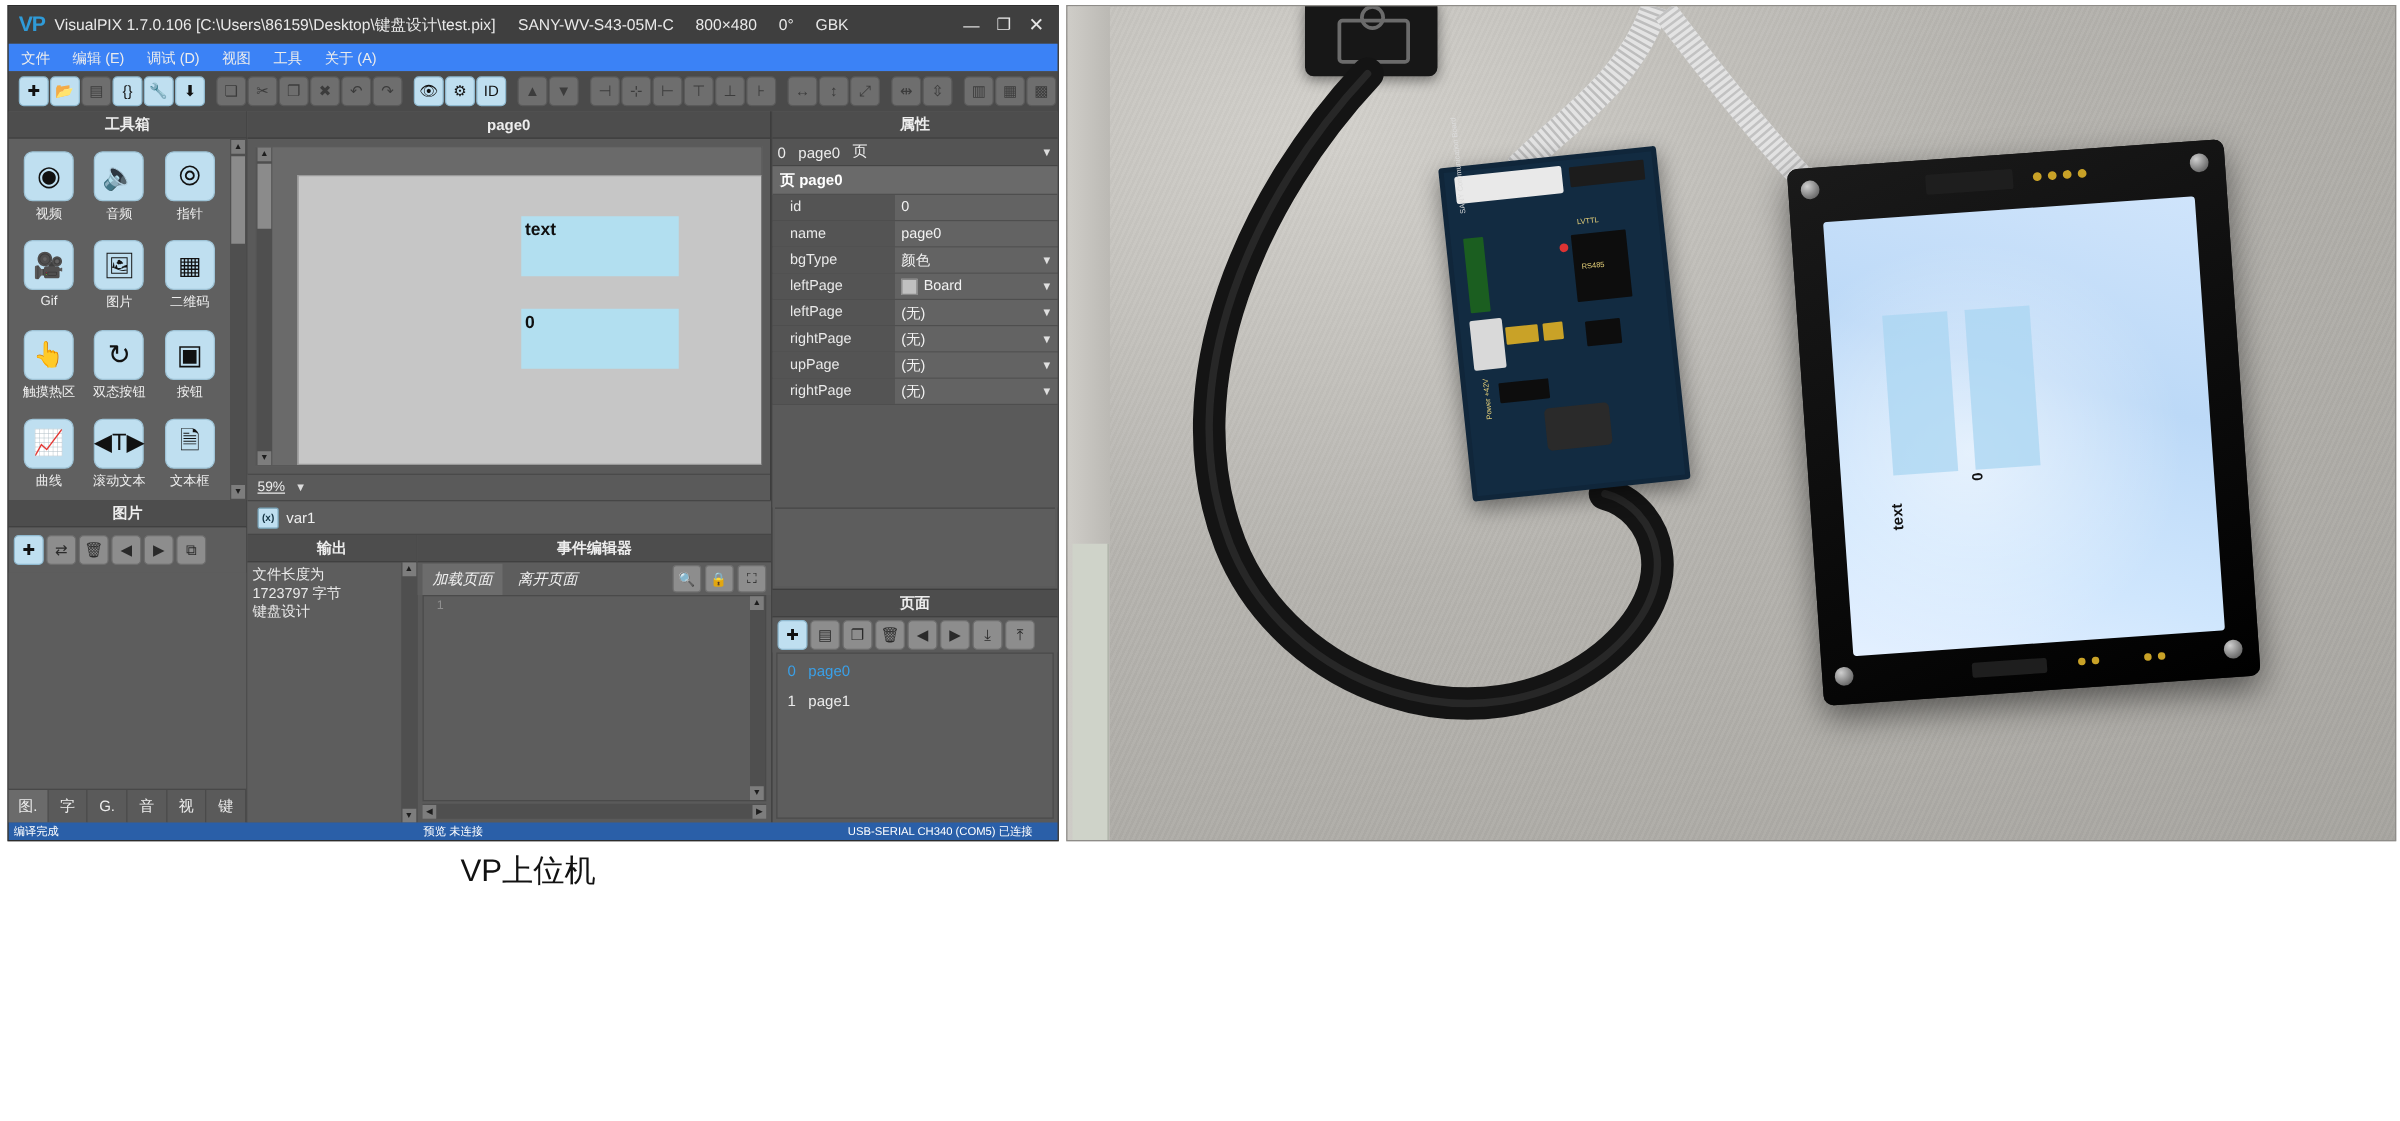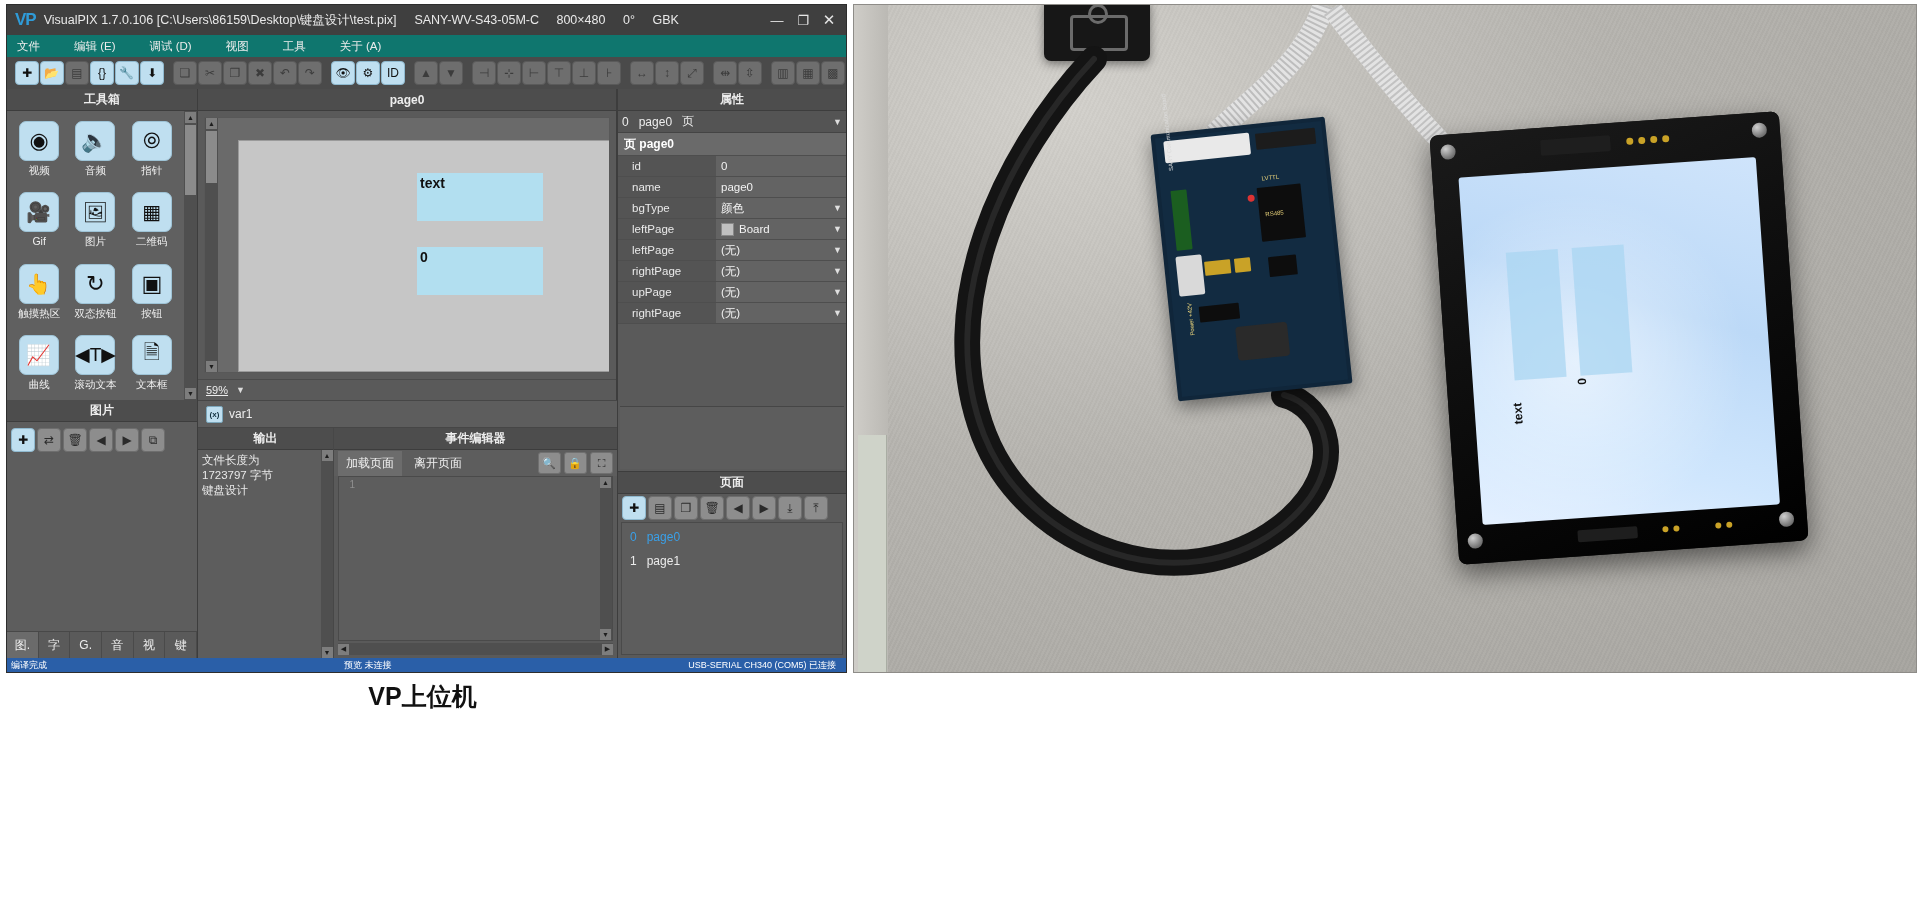--- a/index.html
+++ b/index.html
@@ -10,21 +10,21 @@
   .app{position:absolute;left:6px;top:4px;width:839px;height:667px;background:#5a5a5a;border:1px solid #2d2d2d;display:flex;flex-direction:column;}
   .titlebar{height:30px;background:#3f3f3f;display:flex;align-items:center;padding:0 4px;flex:0 0 auto;}
   .vp-logo{color:#2f9bd8;font-weight:bold;font-size:17px;letter-spacing:-1px;padding:0 8px 0 4px;font-family:"Liberation Sans",sans-serif;}
   .title-text{color:#e9e9e9;font-size:12.5px;white-space:nowrap;}
   .title-meta{color:#e9e9e9;font-size:12.5px;margin-left:18px;white-space:nowrap;}
   .title-meta span{margin-right:14px;}
   .win-btns{margin-left:auto;display:flex;align-items:center;}
   .win-btn{width:26px;height:22px;color:#e6e6e6;font-size:13px;display:flex;align-items:center;justify-content:center;}
   .win-btn.close{font-size:15px;}
 
-  .menubar{height:22px;background:#0f766e;display:flex;align-items:center;padding-left:10px;flex:0 0 auto;gap:16px;}
+  .menubar{height:22px;background:#3b82f6;display:flex;align-items:center;padding-left:10px;flex:0 0 auto;}
   .menu-item{color:#ececec;font-size:11.5px;margin-right:18px;white-space:nowrap;}
 
   .toolbar{height:32px;background:#4a4a4a;display:flex;align-items:center;padding-left:8px;flex:0 0 auto;gap:1px;}
   .tb{width:22px;height:22px;border-radius:4px;display:flex;align-items:center;justify-content:center;font-size:12px;color:#111;background:#bfdff0;border:1px solid #8fb9cf;}
   .tb.dis{background:#6e6e6e;border-color:#5a5a5a;color:#3c3c3c;}
   .tb.gap{margin-left:8px;}
 
   .body-row{flex:1 1 auto;display:flex;min-height:0;}
 
   
@@ -63,21 +63,21 @@
   .varbar{height:26px;background:#5d5d5d;border-top:1px solid #464646;border-bottom:1px solid #464646;display:flex;align-items:center;padding-left:8px;gap:6px;margin-right:0;}
   .var-ico{width:15px;height:15px;background:#bfdff0;border:1px solid #7ba6bb;border-radius:2px;color:#10303f;font-size:8px;display:flex;align-items:center;justify-content:center;font-weight:bold;}
   .var-name{color:#efefef;font-size:12px;}
 
   .bottom-row{flex:1 1 auto;display:flex;min-height:0;}
   .out-panel{width:135px;display:flex;flex-direction:column;border-right:1px solid #474747;}
   .out-body{flex:1 1 auto;background:#5d5d5d;display:flex;min-height:0;}
   .out-text{flex:1 1 auto;color:#e9e9e9;font-size:11.5px;line-height:15px;padding:3px 4px;}
   .evt-panel{flex:1 1 auto;display:flex;flex-direction:column;min-width:0;}
   .evt-toolrow{height:26px;background:#5d5d5d;display:flex;align-items:center;padding:0 4px;gap:4px;}
-  .evt-tab{padding:4px 8px;color:#f0f0f0;font-size:12px;}
+  .evt-tab{padding:4px 8px;color:#f0f0f0;font-size:12px;font-style:italic;}
   .evt-tab.active{background:#6c6c6c;}
   .evt-right{margin-left:auto;display:flex;gap:3px;}
   .evt-btn{width:21px;height:20px;background:#8d8d8d;border:1px solid #707070;border-radius:3px;display:flex;align-items:center;justify-content:center;color:#1e1e1e;font-size:11px;}
   .code-area{flex:1 1 auto;background:#5d5d5d;border:1px solid #4a4a4a;margin:0 4px 2px 4px;display:flex;min-height:0;}
   .gutter{width:16px;color:#8f8f8f;font-size:10px;padding:2px 2px 0 0;text-align:right;}
   .code-v{width:12px;background:#4f4f4f;display:flex;flex-direction:column;justify-content:space-between;}
   .code-h{height:12px;background:#4f4f4f;margin:0 4px 3px 4px;display:flex;justify-content:space-between;align-items:center;}
   .mini-arrow{width:11px;height:11px;background:#7d7d7d;color:#1d1d1d;font-size:7px;display:flex;align-items:center;justify-content:center;}
 
   
@@ -95,21 +95,21 @@
 
   .pages-head{height:21px;background:#4d4d4d;color:#ededed;font-size:12px;display:flex;align-items:center;justify-content:center;font-weight:bold;border-top:1px solid #3d3d3d;border-bottom:1px solid #3d3d3d;}
   .pages-tools{height:28px;display:flex;align-items:center;gap:2px;padding:0 4px;background:#5a5a5a;}
   .pages-list{flex:1 1 auto;background:#5d5d5d;border:1px solid #4a4a4a;margin:0 3px 3px 3px;padding-top:2px;}
   .page-item{height:24px;display:flex;align-items:center;gap:10px;padding-left:8px;font-size:12px;color:#ececec;}
   .page-item.sel{color:#3aa0e8;}
 
   .statusbar{height:14px;background:#2a5fa8;display:flex;align-items:center;color:#fff;font-size:9px;flex:0 0 auto;}
   .st-left{padding-left:4px;}
   .st-mid{margin:0 auto;}
-  .st-right{padding-right:10px;}
+  .st-right{padding-right:20px;}
 
   
   .photo{position:absolute;left:853px;top:4px;width:1062px;height:667px;background:#b9b7b2;border:1px solid #8e8c88;overflow:hidden;}
   .desk{position:absolute;inset:0;background:
       radial-gradient(ellipse at 20% 15%, #d2d0cb 0%, #b5b3ae 45%, #a6a49f 100%);}
   .desk-tex{position:absolute;inset:0;opacity:.35;background:
      repeating-linear-gradient(115deg, rgba(255,255,255,.10) 0 2px, rgba(0,0,0,.045) 2px 4px);}
   .desk-edge{position:absolute;left:0;top:0;width:34px;height:100%;background:linear-gradient(90deg,#cfcdc8,#bbb9b4);}
   .paper-l{position:absolute;left:4px;top:430px;width:28px;height:240px;background:#cfd3c9;border-right:1px solid #a9ada3;}
 
@@ -134,21 +134,21 @@
   .panel-bezel{position:absolute;inset:0;border-radius:8px;background:linear-gradient(160deg,#1a1a1a,#000);}
   .lcd{position:absolute;left:26px;top:44px;width:298px;height:348px;border-radius:3px;background:
       linear-gradient(200deg,#cfe4fb 0%,#bcd9f7 40%,#cfe6fd 75%,#e4f0ff 100%);overflow:hidden;}
   .lcd-glow{position:absolute;inset:0;background:radial-gradient(ellipse at 35% 55%, rgba(255,255,255,.55), rgba(255,255,255,0) 62%);}
   .lcd-box{position:absolute;background:#a9d6f2;opacity:.75;}
   .lcd-label{position:absolute;color:#111;font-size:12px;font-weight:bold;transform:rotate(-90deg);transform-origin:left top;font-family:"Liberation Sans",sans-serif;}
   .screw{position:absolute;width:15px;height:15px;border-radius:50%;background:radial-gradient(circle at 35% 30%,#cfcfcf,#7d7d7d 60%,#4a4a4a);}
   .pad{position:absolute;background:#c9a227;border-radius:50%;}
   .hdr-top{position:absolute;background:#1e1e1e;border-radius:2px;}
 
-  .caption{position:absolute;color:#111;font-size:25px;font-weight:bold;font-family:"Liberation Sans",sans-serif;}
+  .caption{position:absolute;color:#111;font-size:25px;font-weight:normal;font-family:"Liberation Sans",sans-serif;}
   .cap-left{left:0;top:680px;width:845px;text-align:center;}
   .cap-right{left:853px;top:680px;width:1062px;text-align:center;}
 </style>
 </head>
 <body>
 
 <div class="stage">
 
   <div class="app">
 

